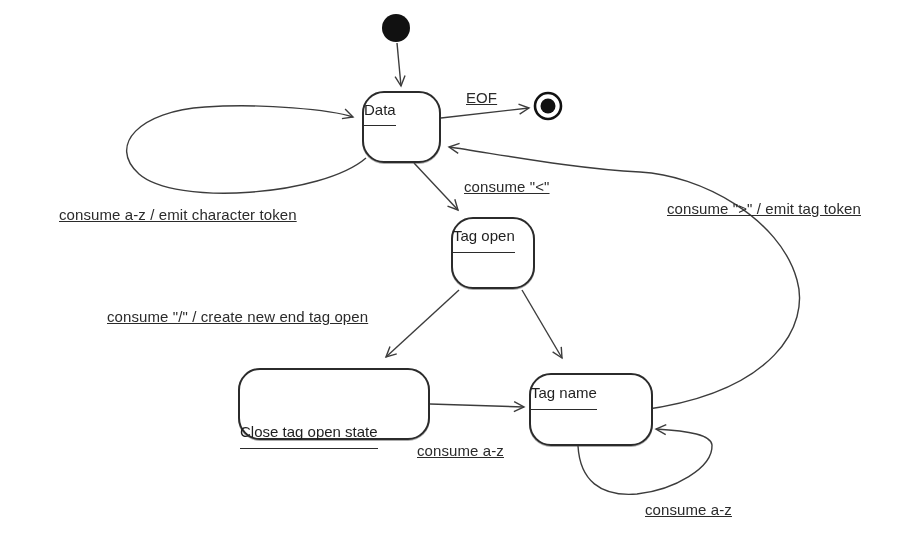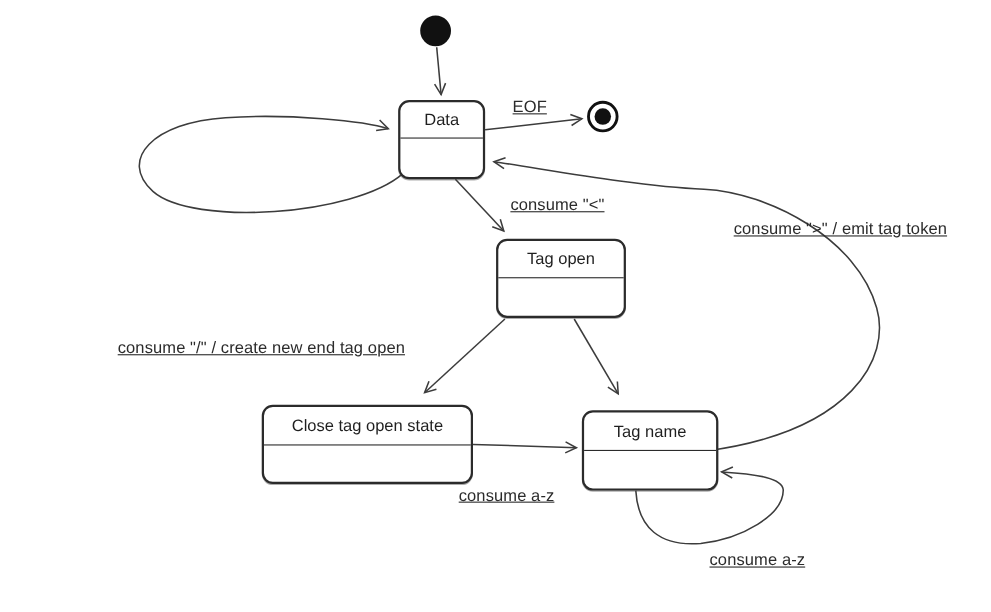--- a/index.html
+++ b/index.html
@@ -19,25 +19,25 @@
     position: absolute;
     left: 0;
     top: 0;
     width: 901px;
     height: 556px;
   }
   .state {
     position: absolute;
     background: #ffffff;
     border: 2px solid #2b2b2b;
-    border-radius: 10px;
+    border-radius: 22px;
     box-sizing: border-box;
     box-shadow: 0 1px 0 rgba(70,70,70,0.45);
     display: flex;
-    flex-direction: column;
+    flex-direction: row;
   }
   .state-title {
     border-bottom: 1.5px solid #2b2b2b;
     display: flex;
     align-items: center;
     justify-content: center;
     font-size: 15px;
     color: #1f1f1f;
     white-space: nowrap;
     box-sizing: border-box;
@@ -48,24 +48,24 @@
   .edge-label {
     position: absolute;
     font-size: 15px;
     color: #2b2b2b;
     white-space: nowrap;
     letter-spacing: 0.1px;
     text-decoration: underline;
   }
   #state-data        { left: 362px; top: 91px;  width: 79px;  height: 72px; }
   #state-data .state-title { height: 33px; }
-  #state-tag-open    { left: 451px; top: 217px; width: 118px; height: 72px; justify-content: flex-end; }
+  #state-tag-open    { left: 451px; top: 217px; width: 84px; height: 72px; justify-content: flex-end; }
   #state-tag-open .state-title { height: 34px; }
   #state-close-tag-open { left: 238px; top: 368px; width: 192px; height: 72px; }
-  #state-close-tag-open .state-title { height: 35px; }
+  #state-close-tag-open .state-title { height: 35px; margin-top: 44px; }
   #state-tag-name    { left: 529px; top: 373px; width: 124px; height: 73px; }
   #state-tag-name .state-title { height: 35px; }
 
   #label-eof               { left: 466px; top: 89px;  }
   #label-consume-az-emit   { left: 59px;  top: 206px; }
   #label-consume-lt        { left: 464px; top: 178px; }
   #label-consume-gt-emit   { left: 667px; top: 200px; }
   #label-consume-slash     { left: 107px; top: 308px; }
   #label-consume-az-start  { left: 557px; top: 314px; }
   #label-consume-az-mid    { left: 417px; top: 442px; }
@@ -124,20 +124,21 @@
     <div class="state-body"></div>
   </div>
 
   <div class="state" id="state-tag-name">
     <div class="state-title">Tag name</div>
     <div class="state-body"></div>
   </div>
 
   <div class="edge-label" id="label-eof">EOF</div>
 
+  <div class="edge-label" id="label-consume-az-emit">consume a-z / emit character token</div>
 
   <div class="edge-label" id="label-consume-lt">consume "&lt;"</div>
 
   <div class="edge-label" id="label-consume-gt-emit">consume "&gt;" / emit tag token</div>
 
   <div class="edge-label" id="label-consume-slash">consume "/" / create new end tag open</div>
 
 
   <div class="edge-label" id="label-consume-az-mid">consume a-z</div>
 

